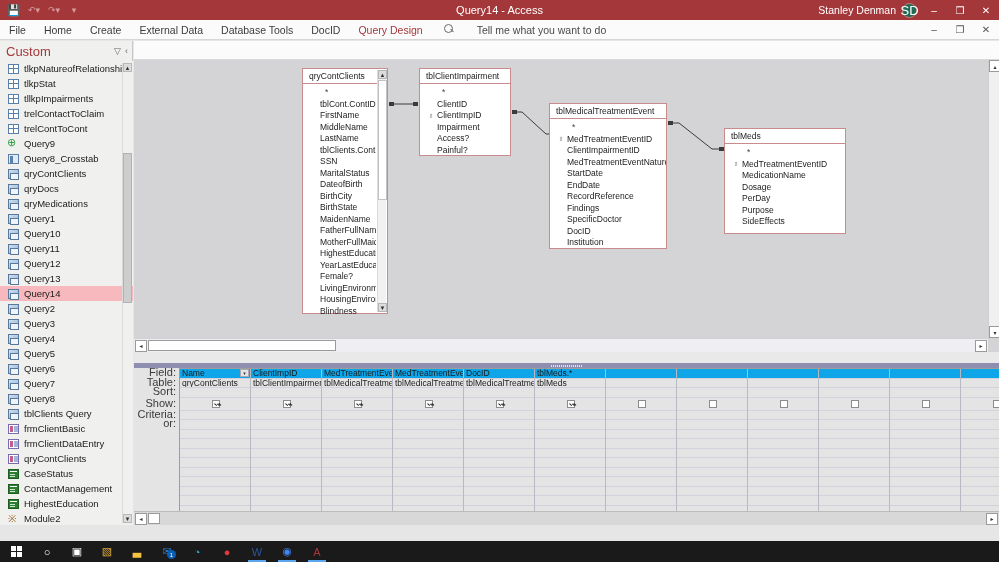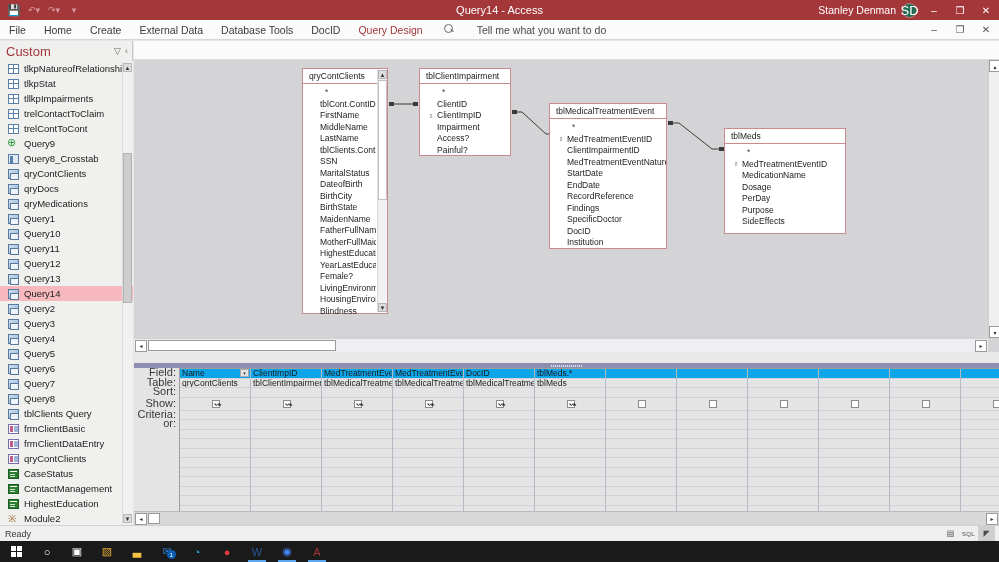--- a/index.html
+++ b/index.html
@@ -907,28 +907,20 @@
         </div>
       <div class="grid-hscroll">
         <div class="sbarrow">◂</div>
         <div class="sbthumb-g"></div>
         <div class="sbtrack-h"></div>
         <div class="sbarrow">▸</div>
       </div>
     </div>
   </div>
 
-  <div class="statusbar">
-    <span class="status-text">Ready</span>
-    <div class="view-btns" id="view-btns">
-        <div class="vbtn">▤</div>
-        <div class="vbtn vb-sql">SQL</div>
-        <div class="vbtn active">◤</div>
-      </div>
-  </div>
 
   <div class="taskbar">
     <div class="startbtn">
       <div class="win-logo"></div>
     </div>
     <div class="tb-icons" id="tb-icons">
         <div class="tbi">
           <span style="color: rgb(255, 255, 255); font-size: 11px;">○</span>
         </div>
         <div class="tbi">

